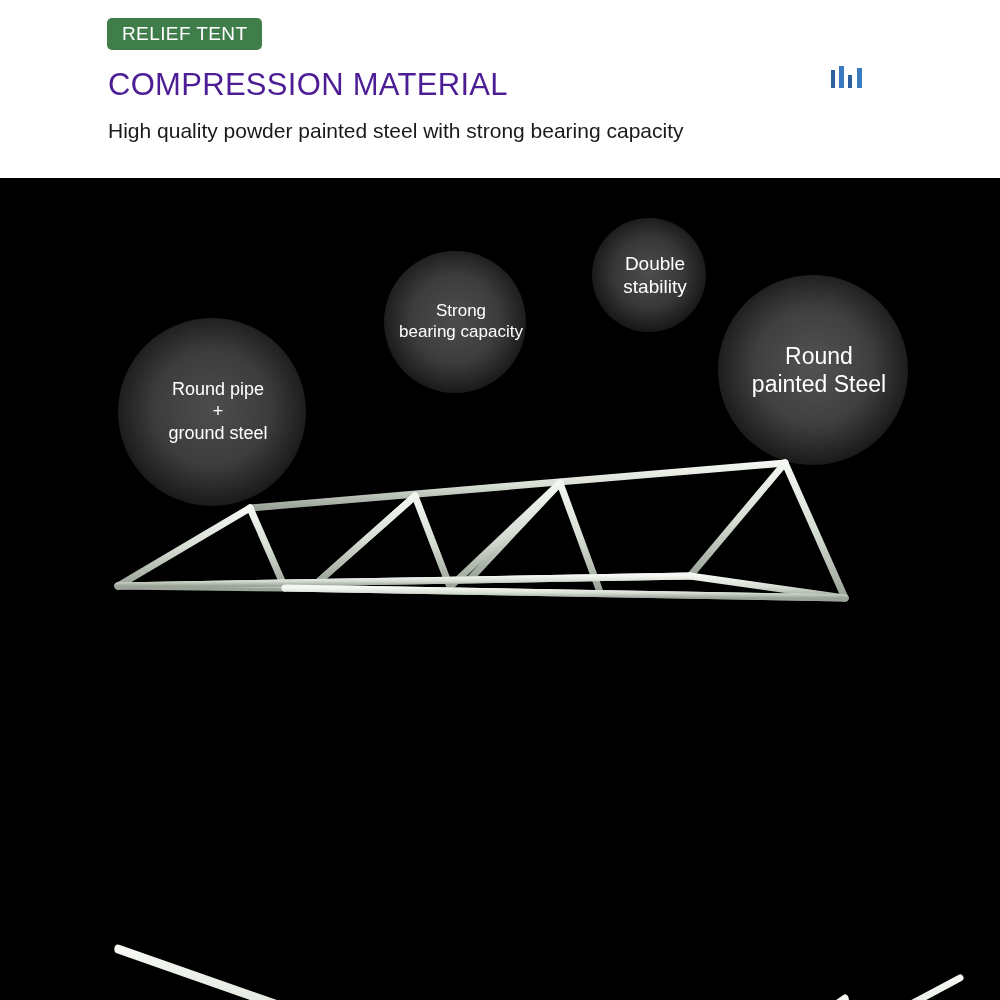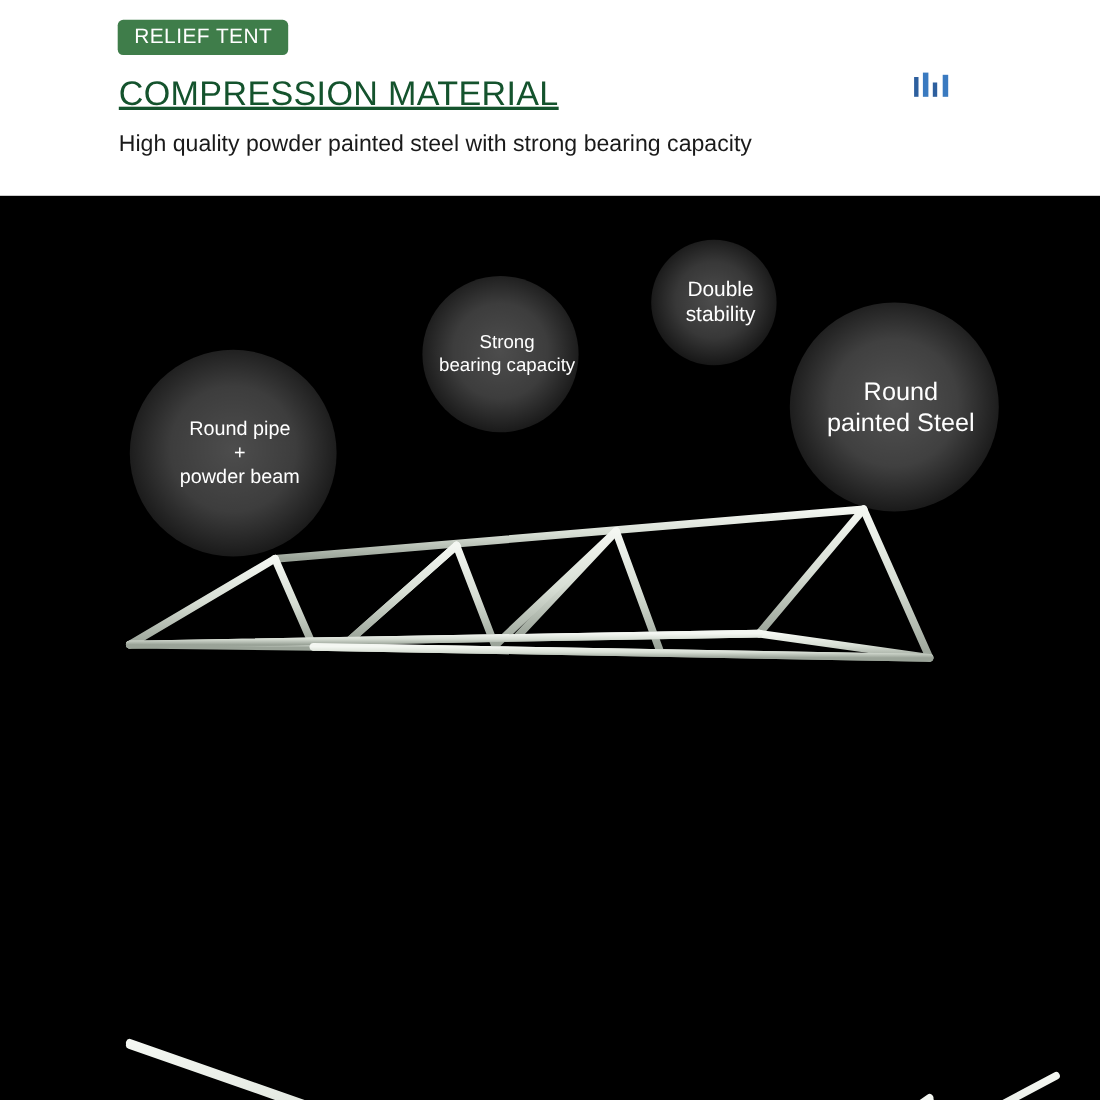--- a/index.html
+++ b/index.html
@@ -39,26 +39,25 @@
     letter-spacing: 0.4px;
     padding: 6px 15px 7px 15px;
     border-radius: 5px;
     line-height: 1;
     white-space: nowrap;
   }
   .title {
     position: absolute;
     left: 108px;
     top: 68px;
-    color: #14532d;
+    color: #4c1d95;
     font-size: 31px;
     letter-spacing: 0.3px;
     line-height: 1.1;
     white-space: nowrap;
-    text-decoration: underline;
   }
   .subtitle {
     position: absolute;
     left: 108px;
     top: 118px;
     color: #1a1a1a;
     font-size: 21px;
     line-height: 1.2;
     white-space: nowrap;
   }
@@ -230,21 +229,21 @@
         <path d="M285 412 L285 986"></path>
         <path d="M660 434 L660 962"></path>
         <path d="M285 986 L660 962" opacity="0"></path>
       </g>
     </svg>
 
     <div class="bubble b-round">
       <span>
         <span>Round pipe</span>
         <span>+</span>
-        <span>powder beam</span>
+        <span>ground steel</span>
       </span>
     </div>
 
     <div class="bubble b-strong">
       <span>
         <span>Strong</span>
         <span>bearing capacity</span>
       </span>
     </div>
 

